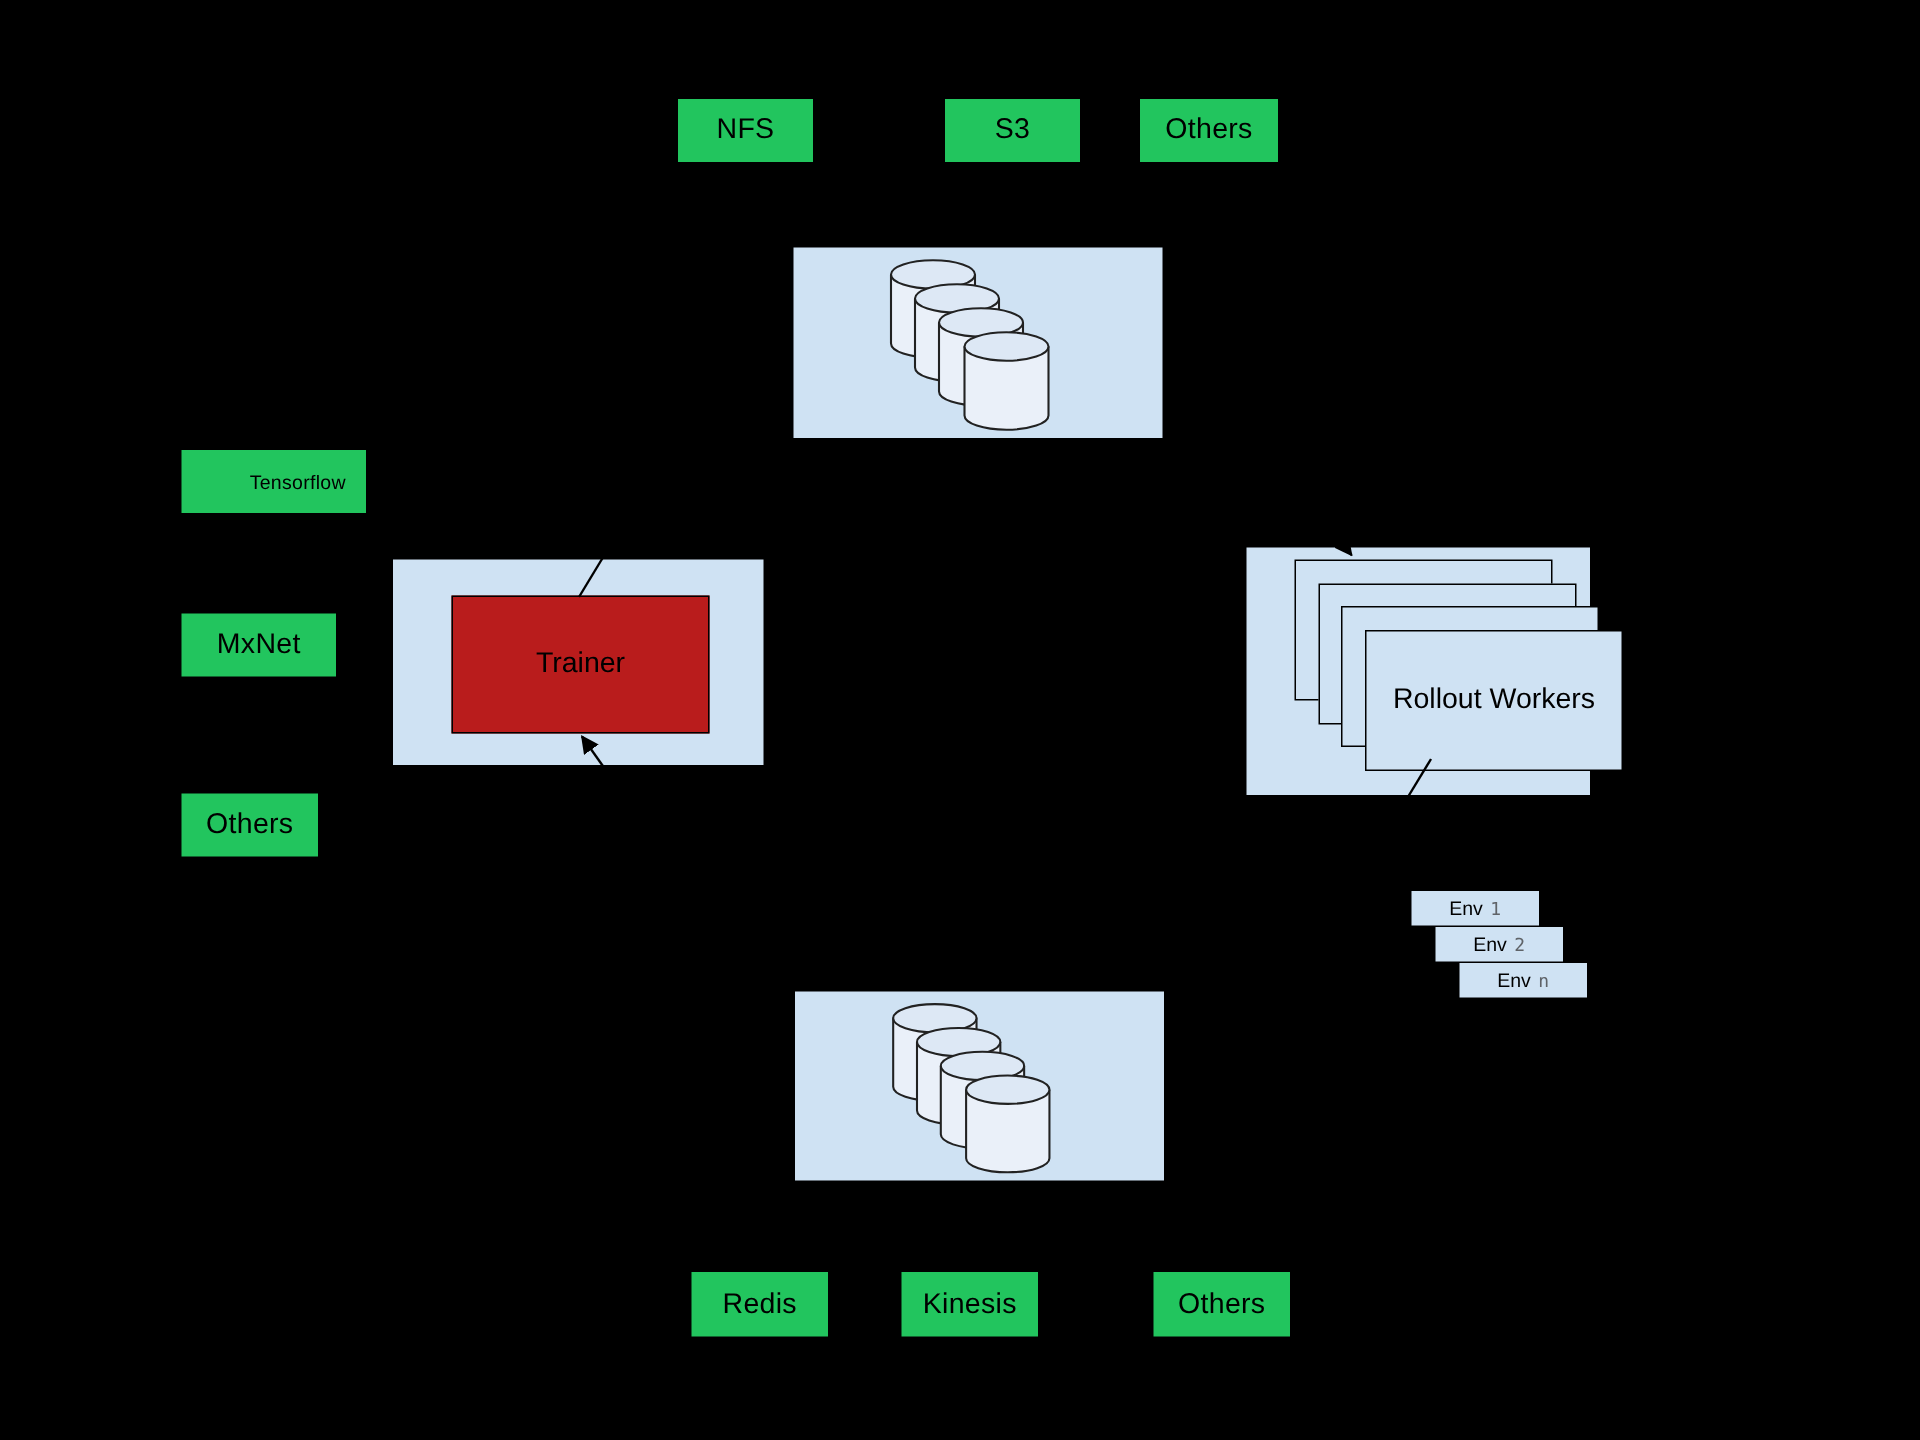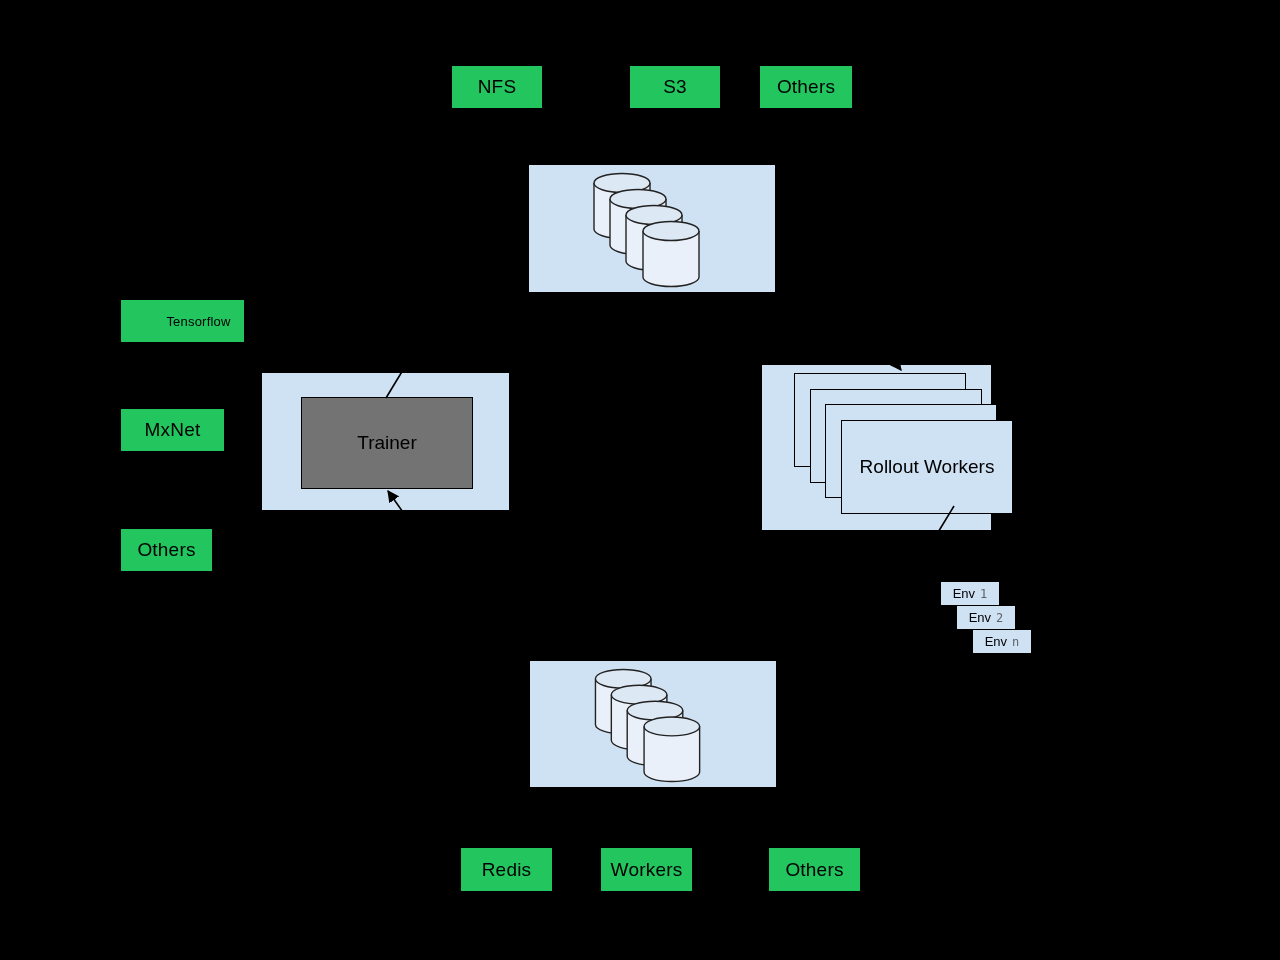--- a/index.html
+++ b/index.html
@@ -22,21 +22,21 @@
     letter-spacing: 0.2px;
   }
   .chip.small-text { font-size: 13px; }
   .container-box {
     position: absolute;
     background: #cfe2f3;
   }
   .cyl-svg { position: absolute; inset: 0; width: 100%; height: 100%; }
   .inner-rect {
     position: absolute;
-    background: #737373;
+    background: #b91c1c;
     border: 1px solid #000;
     display: flex;
     align-items: center;
     justify-content: center;
     font-size: 19px;
   }
   .card {
     position: absolute;
     width: 170px;
     height: 92px;
@@ -44,28 +44,29 @@
     border: 1px solid #000;
   }
   .card.front {
     display: flex;
     align-items: center;
     justify-content: center;
     font-size: 19px;
   }
   .env-chip {
     position: absolute;
-    width: 58px;
+    width: 85px;
     height: 23px;
     background: #cfe2f3;
     display: flex;
     align-items: center;
     justify-content: center;
     gap: 5px;
     font-size: 13px;
+    margin-top: 12px;
   }
   .env-index {
     font-family: "DejaVu Sans Mono", monospace;
     font-size: 12px;
     color: #5f6368;
   }
   #arrow-overlay {
     position: absolute;
     inset: 0;
     width: 1280px;
@@ -99,21 +100,21 @@
   </div>
 
   <div class="chip small-text" style="left:121px; top:300px; width:91px; height:42px;padding-left:32px;">Tensorflow</div>
   <div class="chip" style="left:121px; top:409px; width:103px; height:42px;">MxNet</div>
   <div class="chip" style="left:121px; top:529px; width:91px; height:42px;">Others</div>
 
   <div class="container-box" style="left:262px; top:373px; width:247px; height:137px;">
     <div class="inner-rect" style="left:39px; top:24px; width:170px; height:90px;">Trainer</div>
   </div>
 
-  <div class="container-box" style="left:762px; top:365px; width:229px; height:165px;">
+  <div class="container-box" style="left:831px; top:365px; width:229px; height:165px;">
     <div class="card" style="left:32px; top:8px;"></div>
     <div class="card" style="left:48px; top:24px;"></div>
     <div class="card" style="left:63px; top:39px;"></div>
     <div class="card front" style="left:79px; top:55px;">Rollout Workers</div>
   </div>
 
   <div class="env-chip" style="left:941px; top:582px;">
     <span>Env</span>
     <span class="env-index">1</span>
   </div>
@@ -129,21 +130,21 @@
   <div class="container-box" style="left:530px; top:661px; width:246px; height:126px;">
     <svg class="cyl-svg" viewBox="0 0 246 127">
       <use href="#cylA" x="64" y="8"></use>
       <use href="#cylA" x="80" y="24"></use>
       <use href="#cylA" x="96" y="40"></use>
       <use href="#cylA" x="113" y="56"></use>
     </svg>
   </div>
 
   <div class="chip" style="left:461px; top:848px; width:91px; height:43px;">Redis</div>
-  <div class="chip" style="left:601px; top:848px; width:91px; height:43px;">Workers</div>
+  <div class="chip" style="left:601px; top:848px; width:91px; height:43px;">Kinesis</div>
   <div class="chip" style="left:769px; top:848px; width:91px; height:43px;">Others</div>
 
   <svg id="arrow-overlay" viewBox="0 0 1280 960">
     <defs>
       <marker id="ah" viewBox="0 0 10 10" refX="9" refY="5" markerWidth="7.5" markerHeight="7.5" orient="auto">
         <path d="M0,0 L10,5 L0,10 z" fill="#000"></path>
       </marker>
     </defs>
     <line x1="409" y1="360" x2="386" y2="398" stroke="#000" stroke-width="1.6"></line>
     <line x1="405" y1="515" x2="388" y2="491" stroke="#000" stroke-width="1.6" marker-end="url(#ah)"></line>

